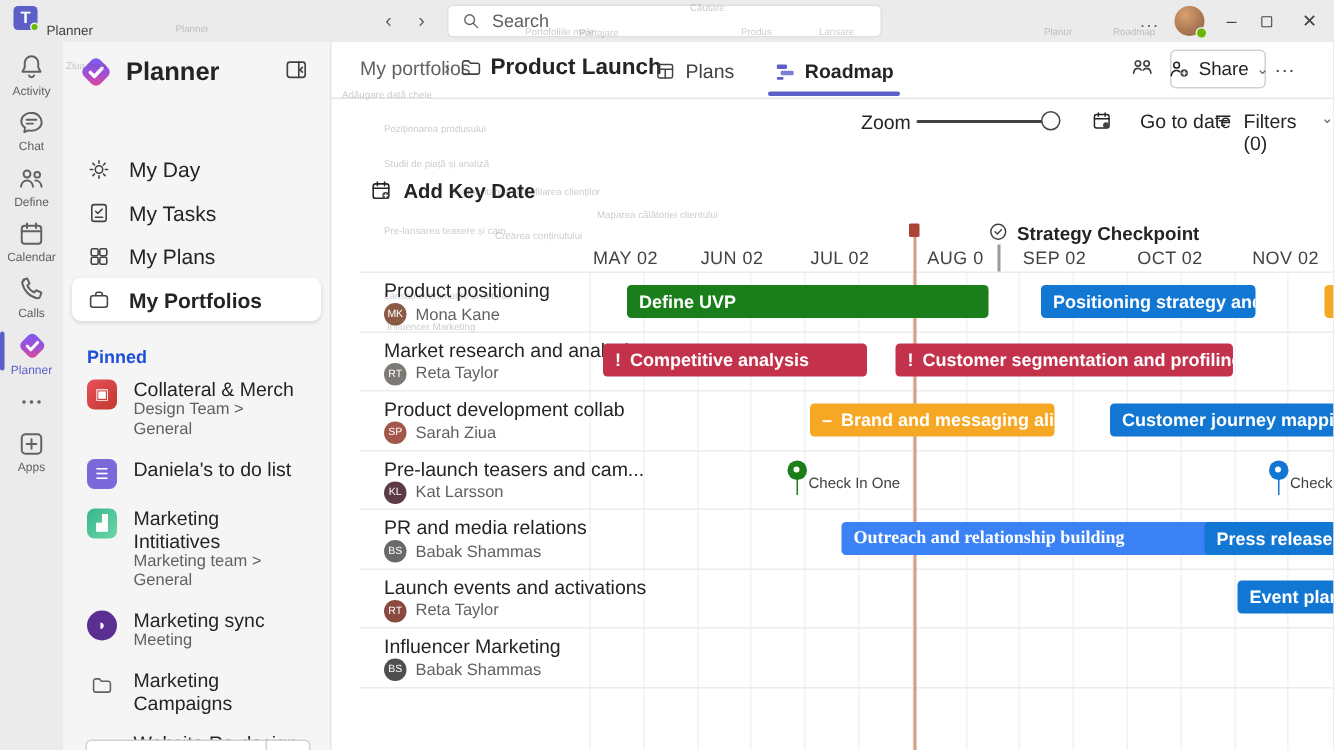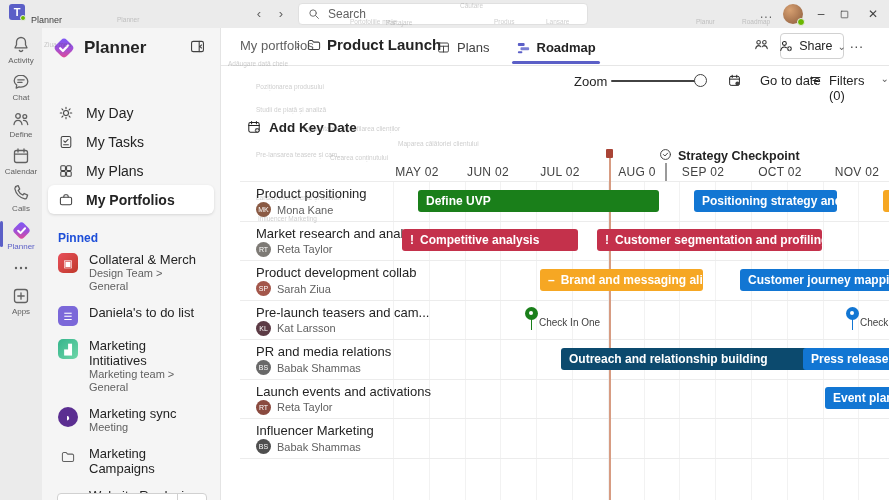--- a/index.html
+++ b/index.html
@@ -509,21 +509,21 @@
         <div class="bic">!</div>
         <div>Customer segmentation and profiling</div>
       </div>
       <div class="bar" style="left: 540px; top: 268.5px; width: 163px; background: rgb(246, 167, 35); pointer-events: auto;">
         <div class="bic">–</div>
         <div>Brand and messaging alignment</div>
       </div>
       <div class="bar" style="left: 740px; top: 268.5px; width: 155px; background: rgb(18, 118, 211); pointer-events: auto;">
         <div>Customer journey mapping</div>
       </div>
-      <div class="bar" style="left: 561px; top: 347.5px; width: 249px; background: #0c4a6e; pointer-events: auto;">
+      <div class="bar" style="left: 561px; top: 347.5px; width: 249px; background: #3b82f6; pointer-events: auto; font-family: Liberation Serif, serif;">
         <div>Outreach and relationship building</div>
       </div>
       <div class="bar" style="left: 803px; top: 347.5px; width: 120px; background: rgb(18, 118, 211); pointer-events: auto;">
         <div>Press release writing...</div>
       </div>
       <div class="bar" style="left: 825px; top: 387px; width: 110px; background: rgb(18, 118, 211); pointer-events: auto;">
         <div>Event planning...</div>
       </div>
       <div class="pin-s" style="left: 530.5px; top: 316.5px; height: 13px; background: rgb(26, 127, 26);"></div>
       <div class="pin-c" style="left: 524.5px; top: 306.5px; background: rgb(26, 127, 26); pointer-events: auto;"></div>

